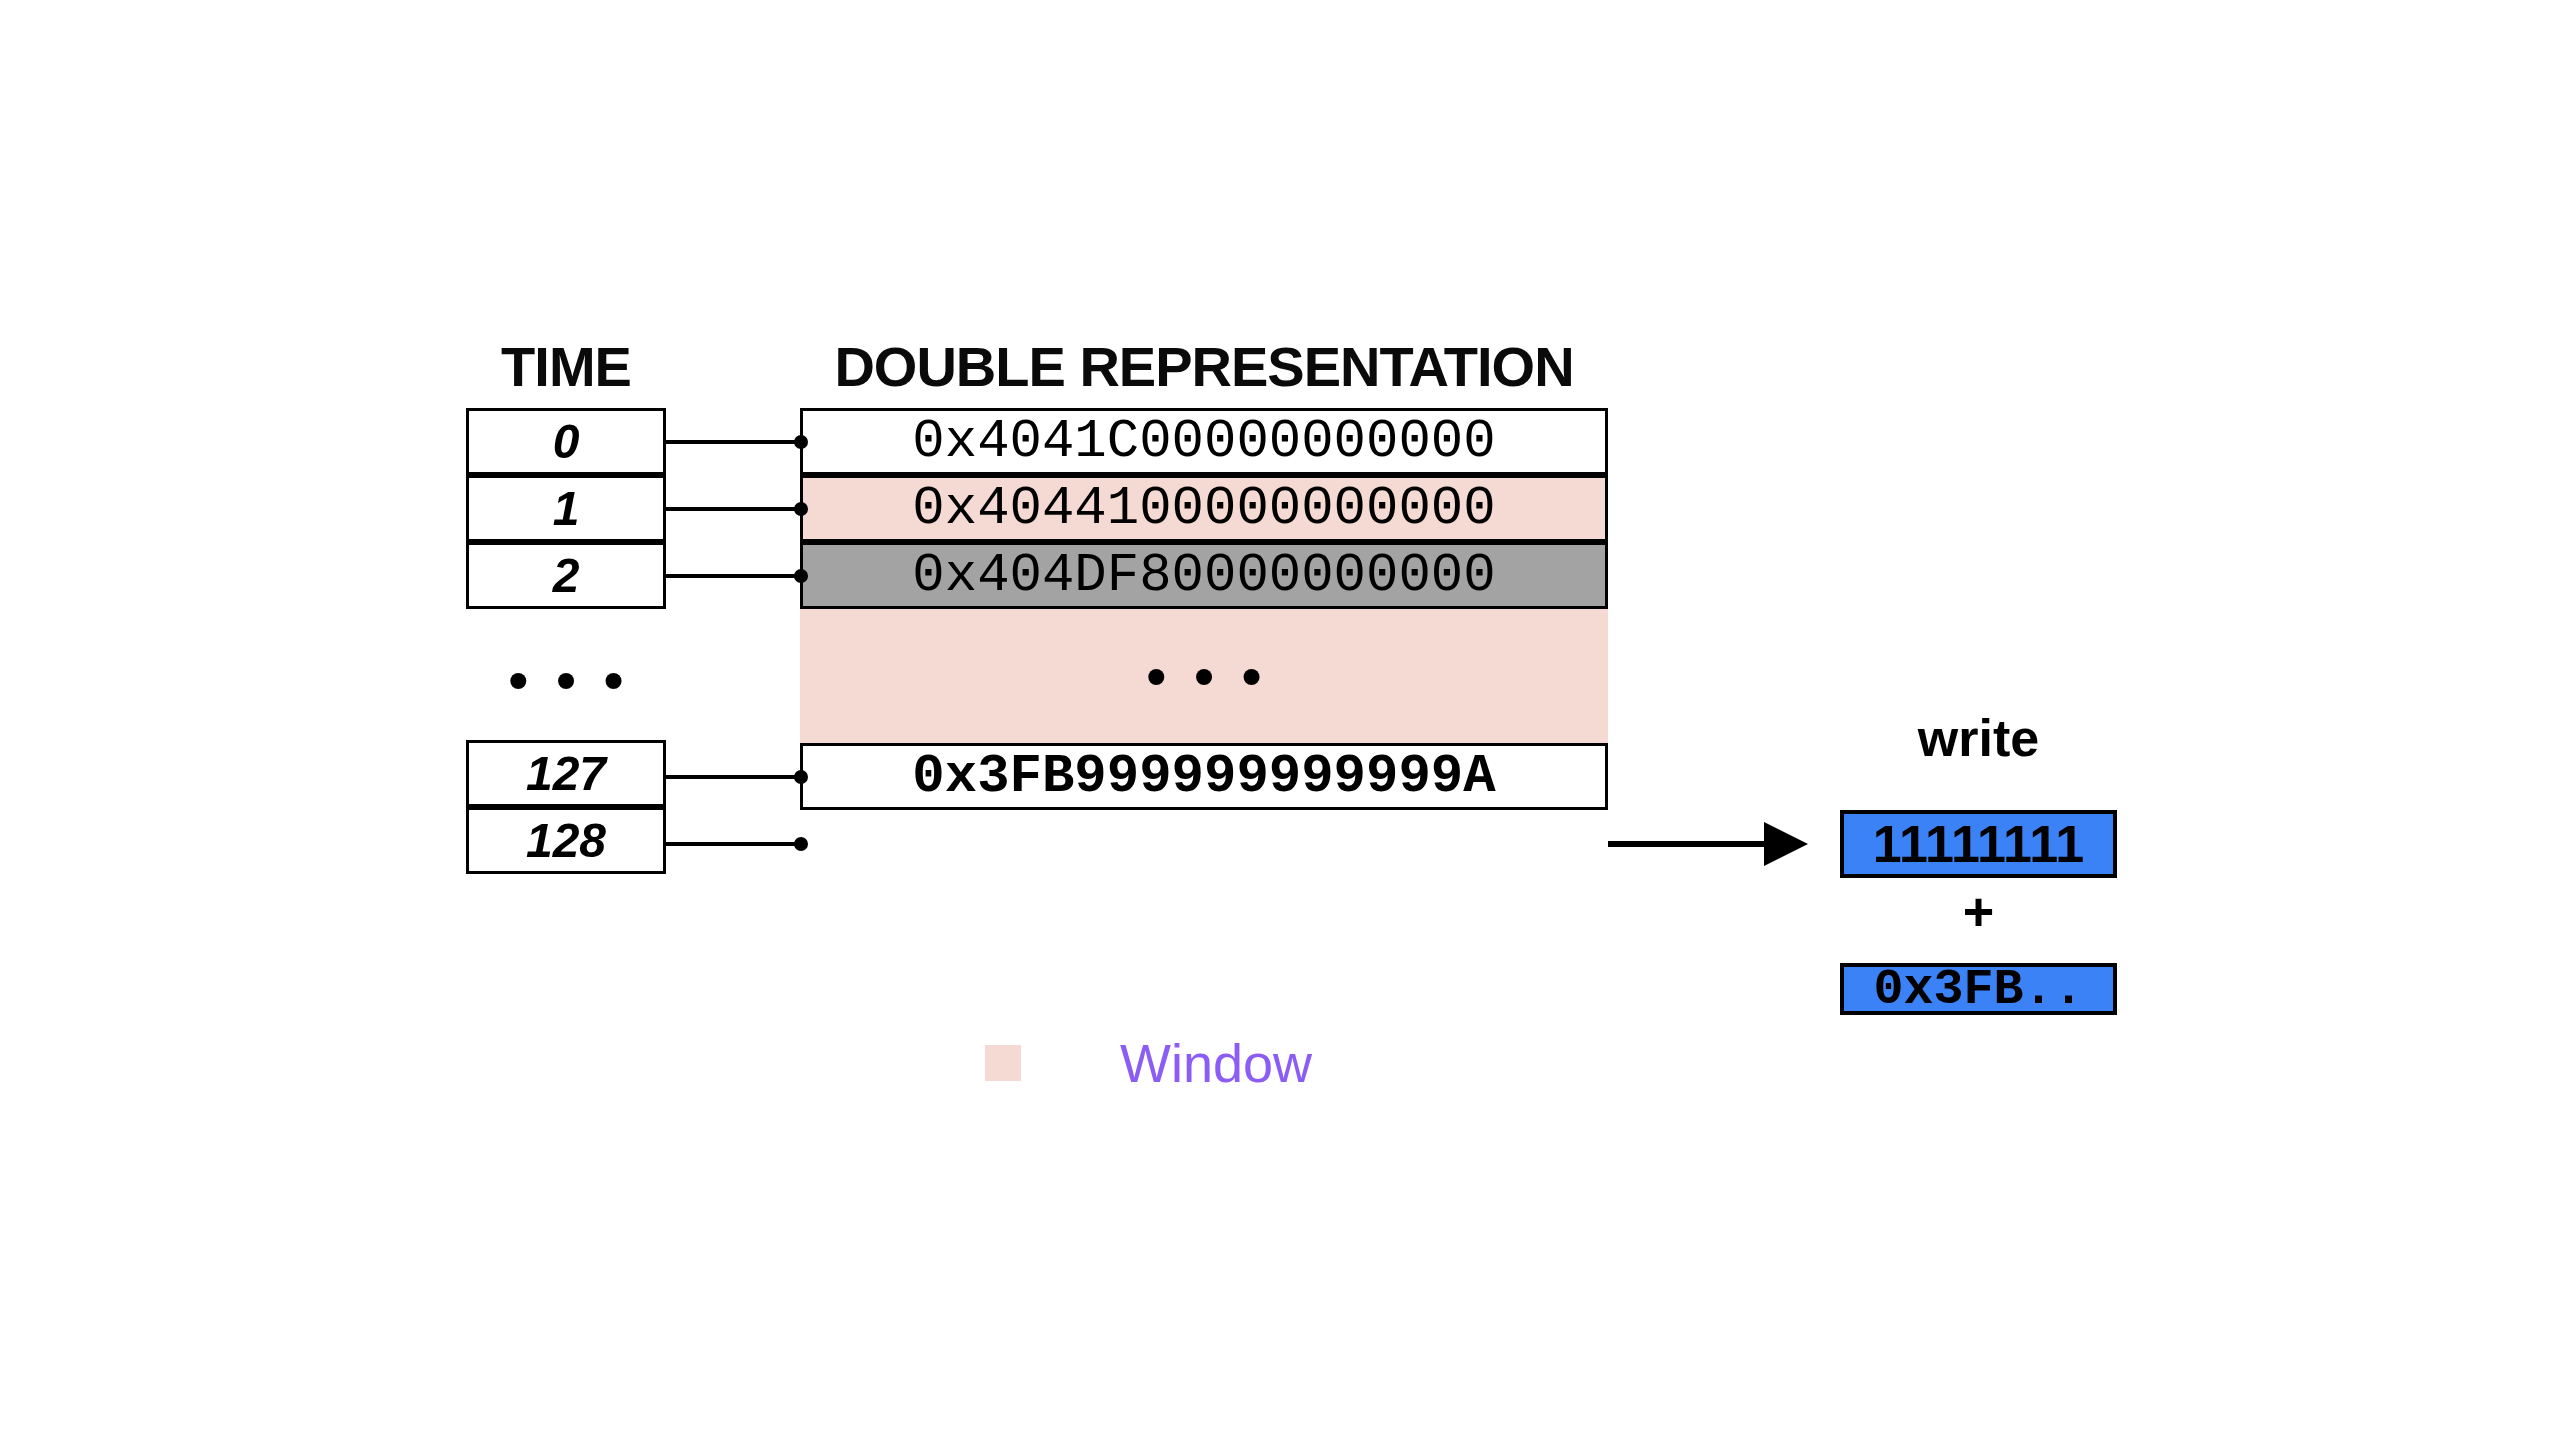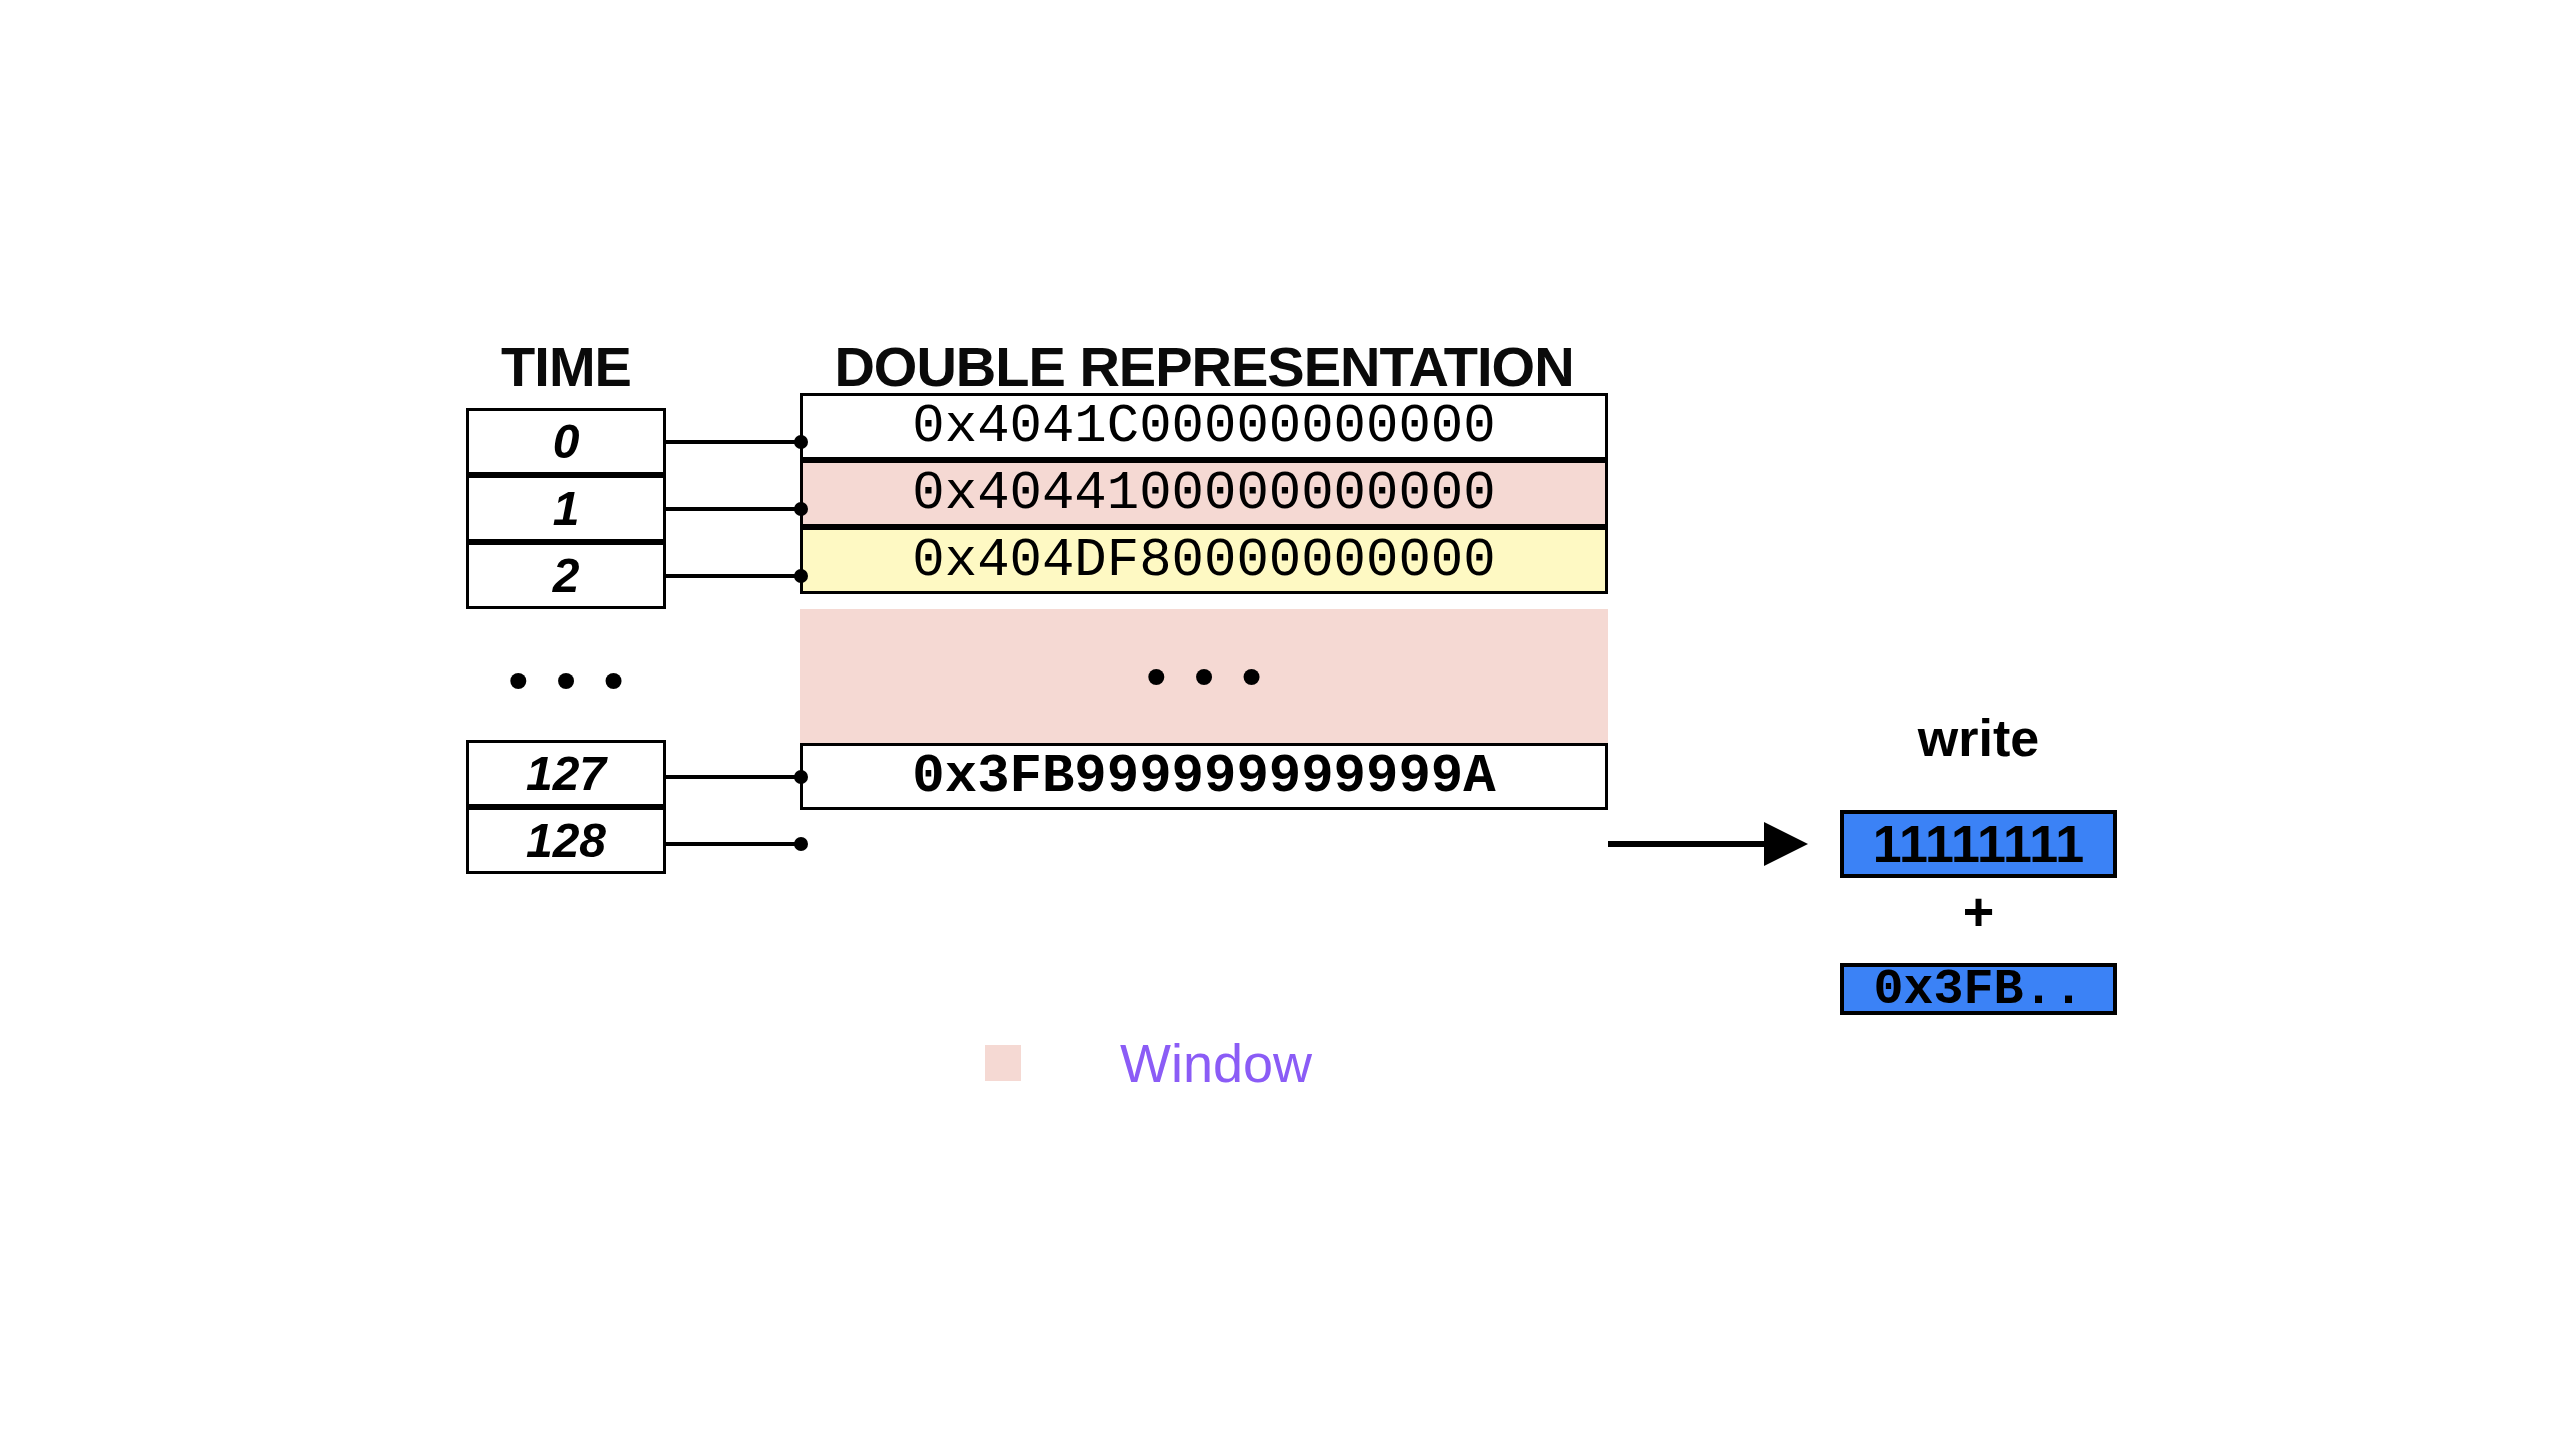--- a/index.html
+++ b/index.html
@@ -75,24 +75,24 @@
     <div class="cell time-cell">2</div>
   </div>
 
   <div class="abs dots" style="left:466px; top:646px; width:200px; height:68px;">•••</div>
 
   <div class="stack" style="left:466px; top:740px;">
     <div class="cell time-cell">127</div>
     <div class="cell time-cell">128</div>
   </div>
 
-  <div class="stack" style="left:800px; top:393px;">
+  <div class="stack" style="left:800px; top:408px;">
     <div class="cell hex-cell">0x4041C00000000000</div>
     <div class="cell hex-cell window" style="background: rgb(245, 217, 211);">0x4044100000000000</div>
-    <div class="cell hex-cell window" style="background: #fef9c3;">0x404DF80000000000</div>
+    <div class="cell hex-cell window" style="background: #a3a3a3;">0x404DF80000000000</div>
   </div>
 
   <div class="band window" style="left: 800px; top: 609px; width: 808px; height: 134px; background: rgb(245, 217, 211);">
     <div class="dots">•••</div>
   </div>
 
   <div class="stack" style="left:800px; top:743px;">
     <div class="cell hex-cell bold">0x3FB999999999999A</div>
   </div>
 

